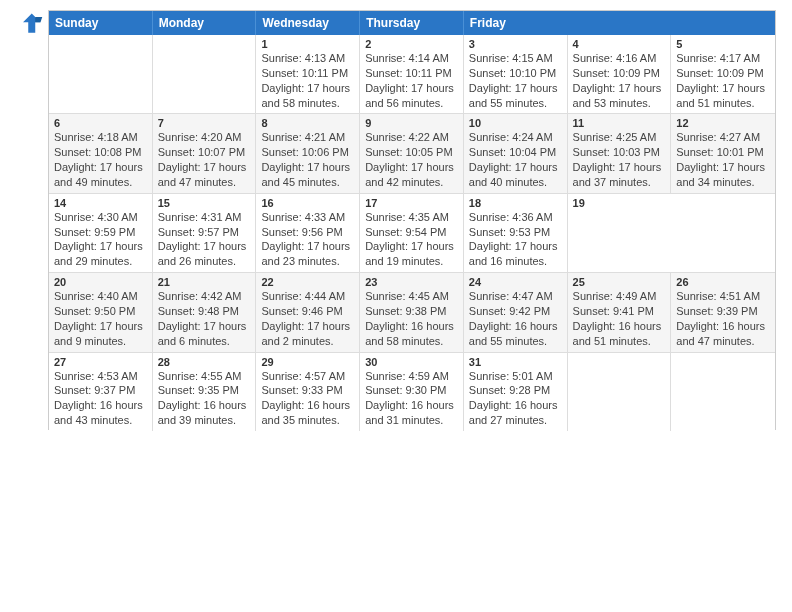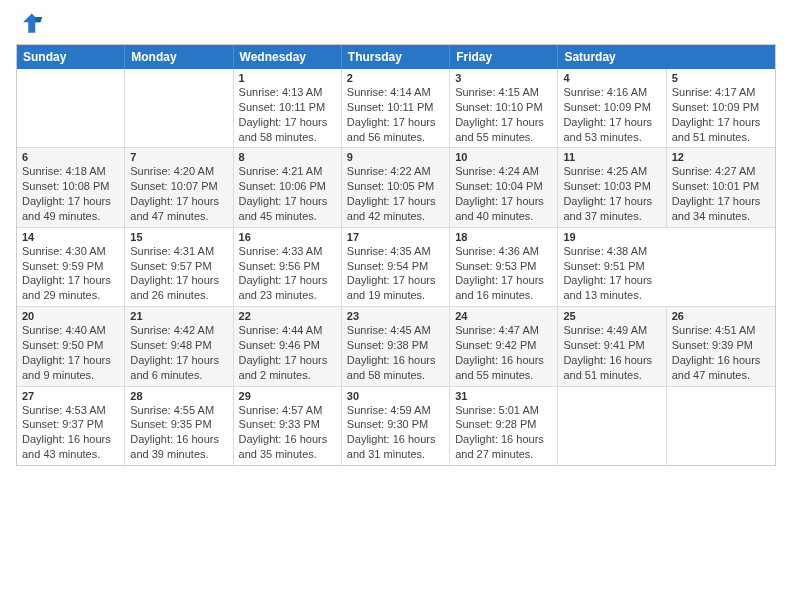--- a/index.html
+++ b/index.html
@@ -8,21 +8,21 @@
       background: #fff;
       width: 792px;
       height: 612px;
       overflow: hidden;
     }
     .page {
       width: 792px;
       height: 440px;
       padding: 10px 16px 10px 16px;
       display: flex;
-      flex-direction: column;
+      flex-direction: row;
     }
     .header {
       display: flex;
       justify-content: space-between;
       align-items: flex-start;
       margin-bottom: 6px;
     }
     .logo {
       display: flex;
       align-items: center;
@@ -132,21 +132,20 @@
     </div>
   </div>
 
   <div class="calendar">
     <div class="cal-header-row">
     <div class="cal-header-cell">Sunday</div>
         <div class="cal-header-cell">Monday</div>
         <div class="cal-header-cell">Wednesday</div>
         <div class="cal-header-cell">Thursday</div>
         <div class="cal-header-cell">Friday</div>
-        <div class="cal-header-cell">Saturday</div>
       </div>
     <div class="cal-body">
     <div class="cal-row">
           <div class="cal-cell empty"></div>
           <div class="cal-cell empty"></div>
           <div class="cal-cell">
             <div class="day-num">1</div>
             <div class="day-info">Sunrise: 4:13 AM
 Sunset: 10:11 PM
 Daylight: 17 hours and 58 minutes.</div>
@@ -246,23 +245,20 @@
 Daylight: 17 hours and 19 minutes.</div>
           </div>
           <div class="cal-cell">
             <div class="day-num">18</div>
             <div class="day-info">Sunrise: 4:36 AM
 Sunset: 9:53 PM
 Daylight: 17 hours and 16 minutes.</div>
           </div>
           <div class="cal-cell">
             <div class="day-num">19</div>
-            <div class="day-info">Sunrise: 4:38 AM
-Sunset: 9:51 PM
-Daylight: 17 hours and 13 minutes.</div>
           </div>
         </div>
         <div class="cal-row">
           <div class="cal-cell">
             <div class="day-num">20</div>
             <div class="day-info">Sunrise: 4:40 AM
 Sunset: 9:50 PM
 Daylight: 17 hours and 9 minutes.</div>
           </div>
           <div class="cal-cell">

